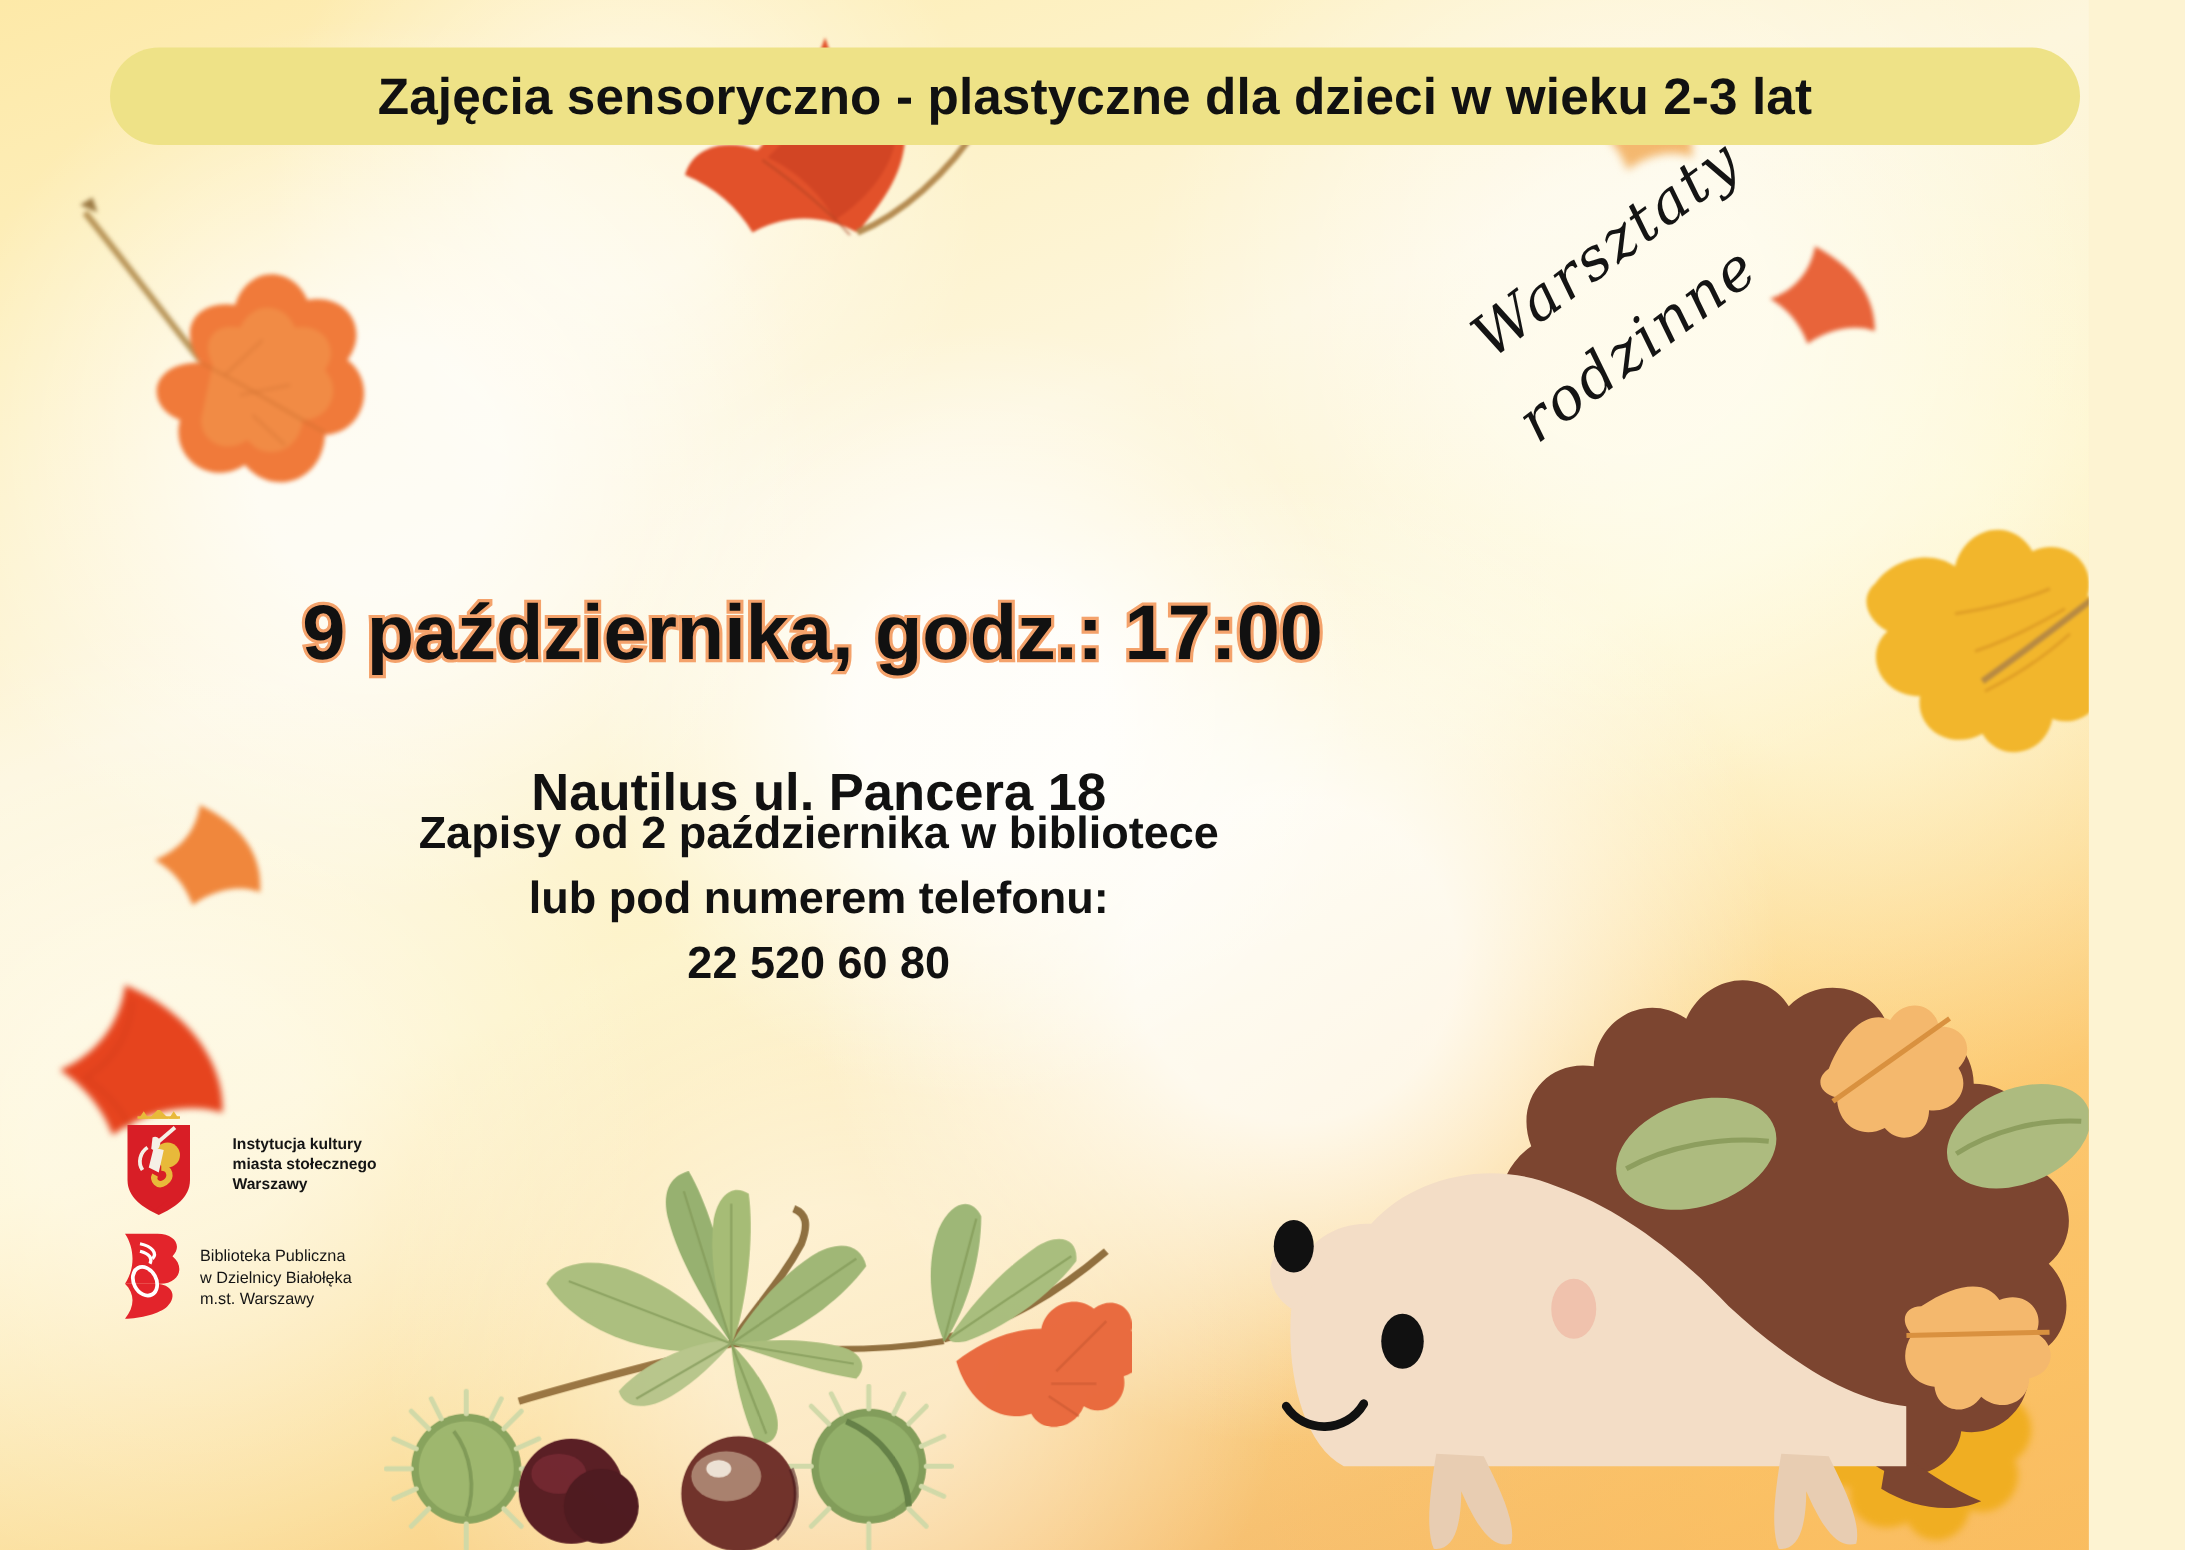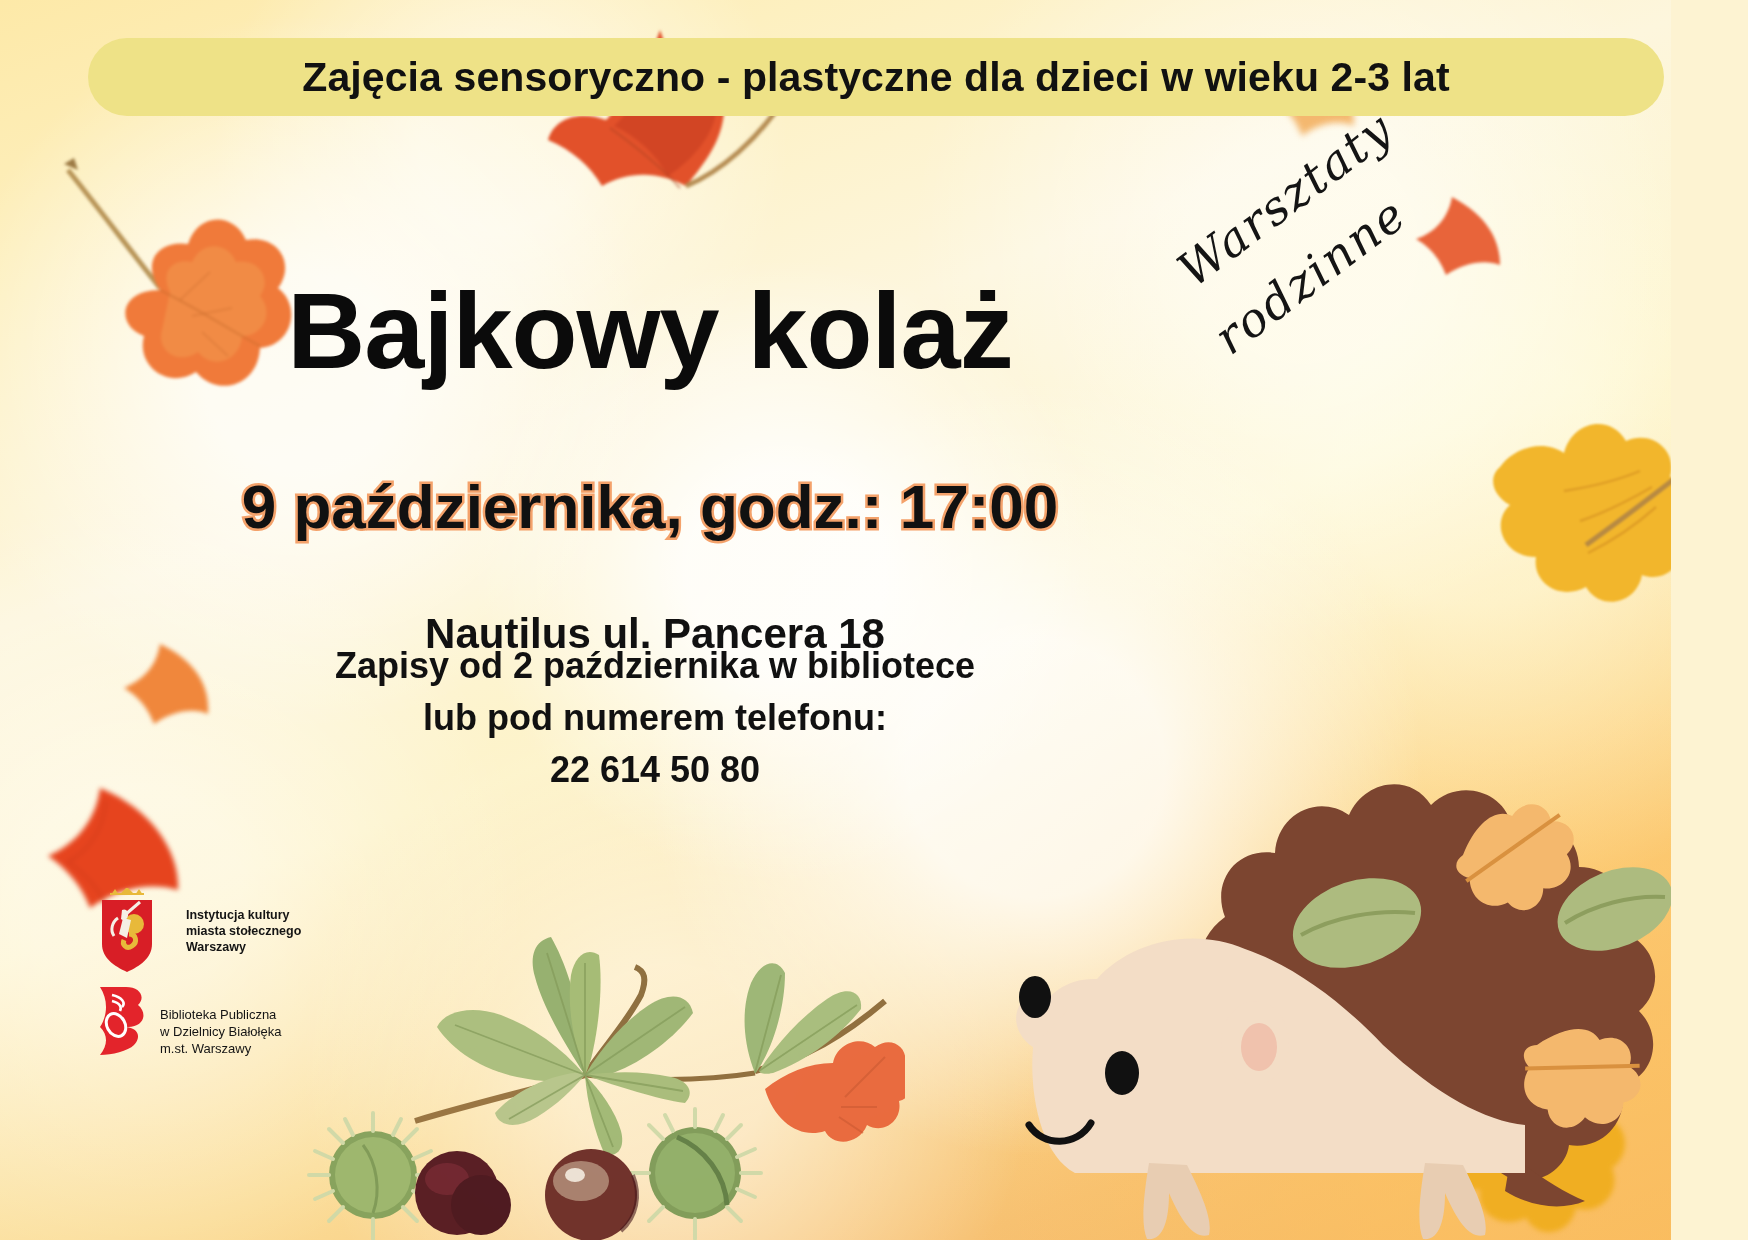--- a/index.html
+++ b/index.html
@@ -62,21 +62,21 @@
     color:#141414;text-align:center;line-height:76px;letter-spacing:2px;
   }
   .script-wrap .l2{margin-left:-52px;}
 
   
   .leafsvg{position:absolute;pointer-events:none;}
 
   
   .logo-block{position:absolute;display:flex;align-items:center;gap:12px;}
   .logo-kultura{left:96px;top:888px;gap:28px;}
-  .logo-biblio{left:96px;top:985px;align-items:flex-end;}
+  .logo-biblio{left:96px;top:985px;}
   .logo-text{font-size:12.5px;line-height:16px;font-weight:bold;color:#141414;}
   .logo-text.b{font-weight:normal;font-size:13px;line-height:17px;}
 
   
   .hedgehog{position:absolute;left:925px;top:655px;width:800px;height:590px;}
 </style>
 </head>
 <body>
 
 <div class="poster">
@@ -231,30 +231,29 @@
       <ellipse cx="296" cy="306" rx="28" ry="20" fill="#b08c78" opacity=".85"></ellipse>
       <ellipse cx="290" cy="300" rx="10" ry="7" fill="#f4ece2" opacity=".9"></ellipse>
       <path d="M348 300 C356 320 352 342 336 356" stroke="#3f1016" stroke-width="4" fill="none" opacity=".6"></path>
     </g>
   </svg>
 
   <div class="banner">
     <span class="banner-text">Zajęcia sensoryczno - plastyczne dla dzieci w wieku 2-3 lat</span>
   </div>
 
-  <div class="main-title">Bajkowy kolaż</div>
 
   <div class="date-line">9 października, godz.: 17:00</div>
 
   <div class="venue">Nautilus ul. Pancera 18</div>
 
   <div class="info">
     <div>Zapisy od 2 października w bibliotece</div>
     <div>lub pod numerem telefonu:</div>
-    <div>22 614 50 80</div>
+    <div>22 520 60 80</div>
   </div>
 
   <div class="script-wrap">
     <div class="l1">Warsztaty</div>
     <div class="l2">rodzinne</div>
   </div>
 
   <svg class="hedgehog" viewBox="0 0 800 590">
 
     <path d="M300 360

